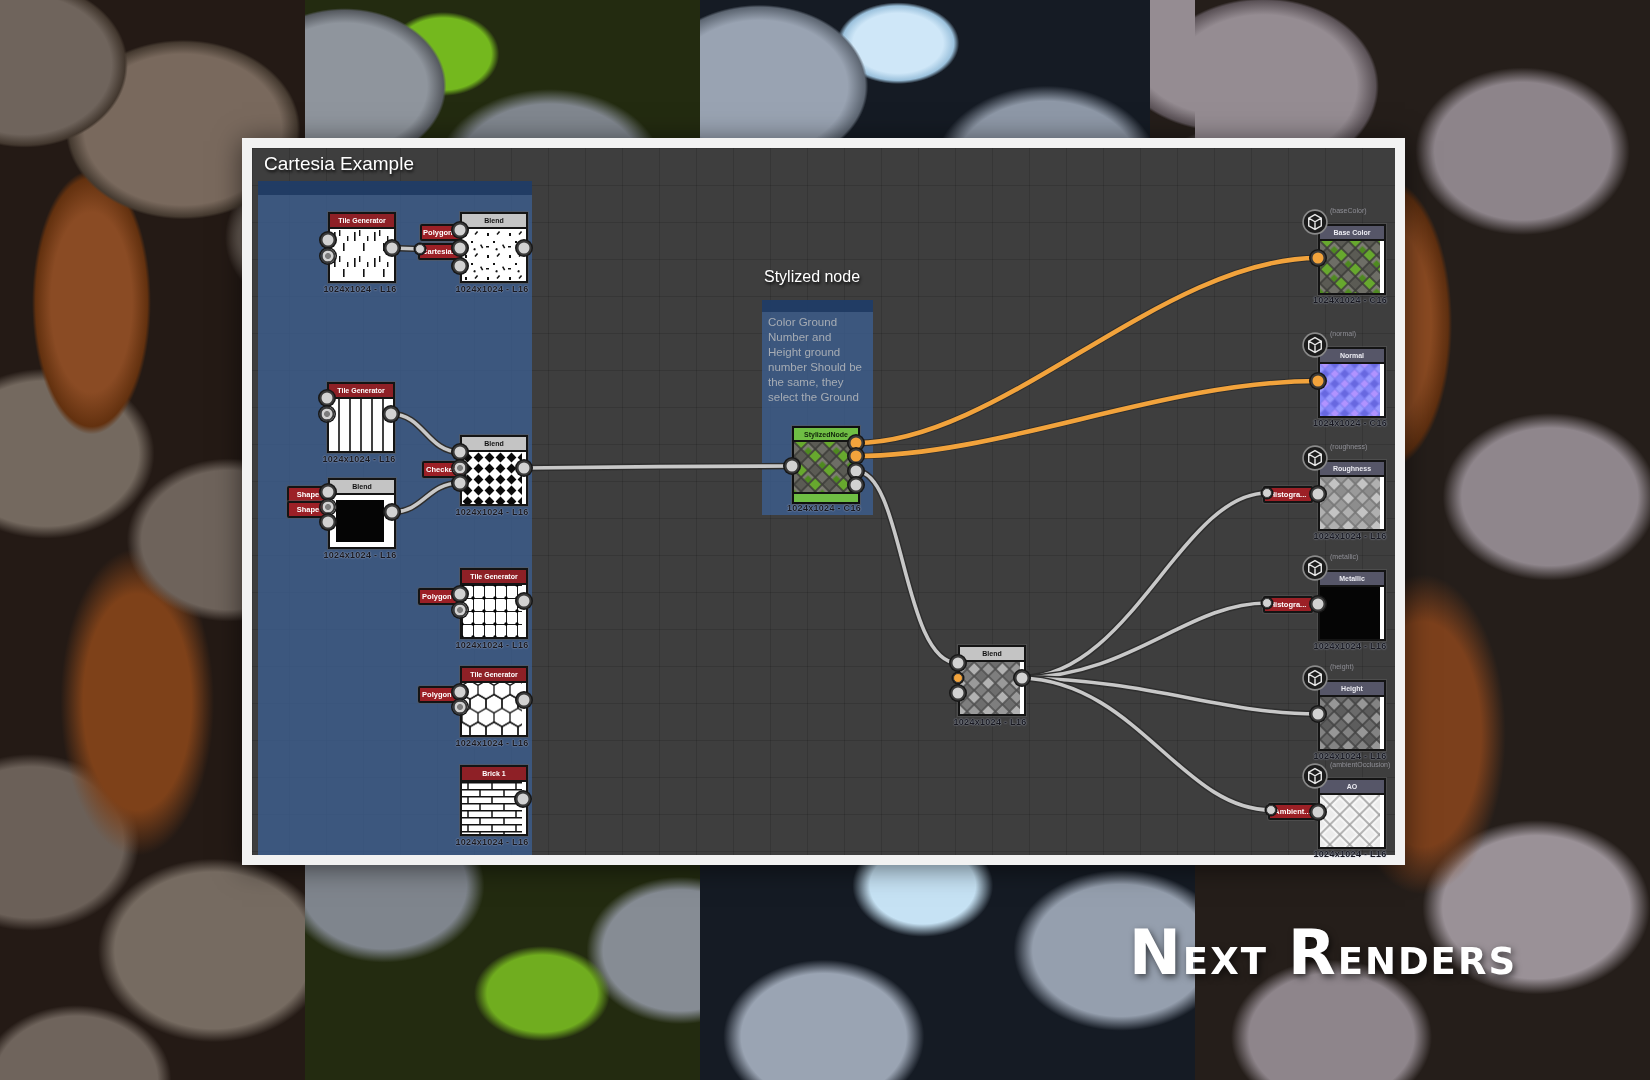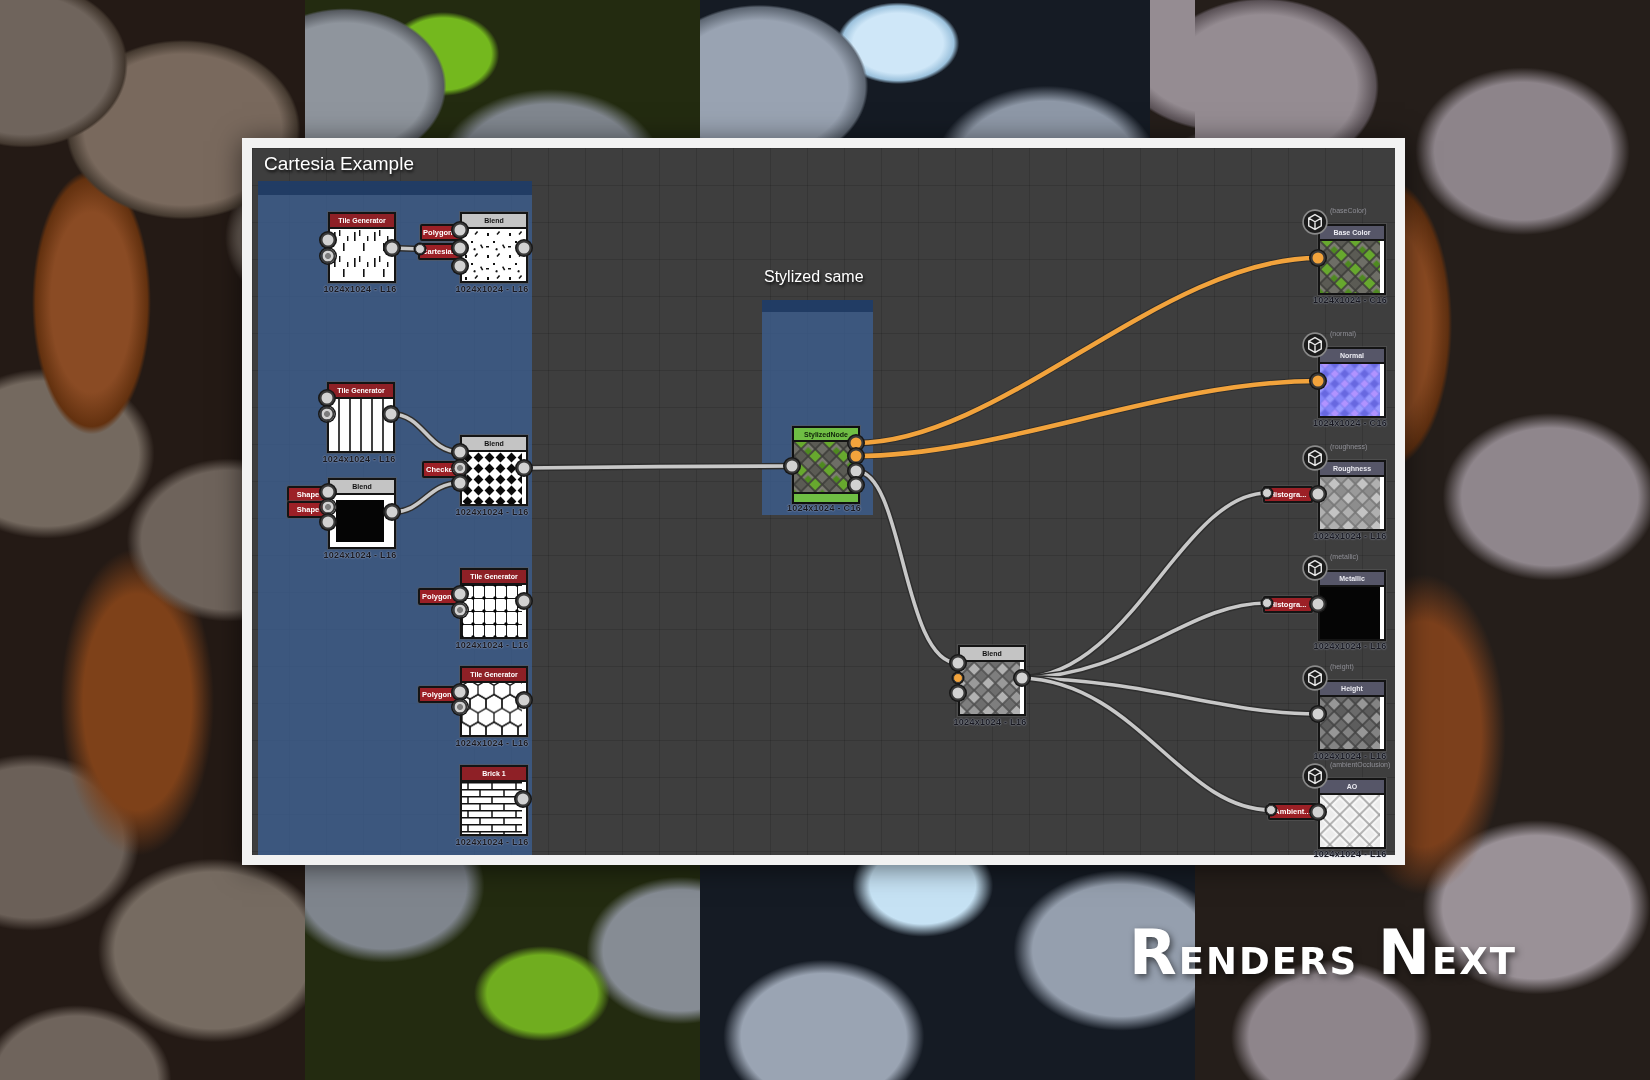--- a/index.html
+++ b/index.html
@@ -184,21 +184,27 @@
 
     <div class="region" style="left:6px;top:33px;width:274px;height:674px;">
       <div class="rhead"></div>
     </div>
     <div class="region" style="left:510px;top:152px;width:111px;height:215px;">
       <div class="rhead" style="height:12px"></div>
     </div>
   </div>
 
   <div class="gtitle" style="left:264px;top:153px;font-size:19px;">Cartesia Example</div>
-  <div class="gtitle" style="left:764px;top:268px;font-size:16px;">Stylized same</div>
+  <div class="gtitle" style="left:764px;top:268px;font-size:16px;">Stylized node</div>
+  <div class="comment" style="left:768px;top:315px;width:102px;">Color Ground
+Number and
+Height ground
+number Should be
+the same, they
+select the Ground</div>
 
   <svg class="wires">
     <defs>
       <path id="w1" d="M140 100 L168 101"></path>
       <path id="w2" d="M139 266 C172 266 175 304 208 304"></path>
       <path id="w3" d="M140 364 C172 364 175 335 208 335"></path>
       <path id="w4" d="M272 320 C340 319 470 318 540 318"></path>
       <path id="w5" d="M604 295 C750 295 910 110 1066 110"></path>
       <path id="w6" d="M604 308 C750 308 910 233 1066 233"></path>
       <path id="w7" d="M604 323 C652 323 650 515 706 515"></path>
@@ -473,17 +479,17 @@
   <div class="port orange" style="left:1318px;top:381px;"></div>
   <div class="port" style="left:1318px;top:494px;"></div>
   <div class="port sm" style="left:1267px;top:493px;"></div>
   <div class="port" style="left:1318px;top:604px;"></div>
   <div class="port sm" style="left:1267px;top:603px;"></div>
   <div class="port" style="left:1318px;top:714px;"></div>
   <div class="port" style="left:1318px;top:812px;"></div>
   <div class="port sm" style="left:1271px;top:810px;"></div>
 
   <div class="logo">
+    <span class="logo-word">Next</span>
     <span class="logo-word">Renders</span>
-    <span class="logo-word">Next</span>
   </div>
 
 </div>
 
 </body></html>

